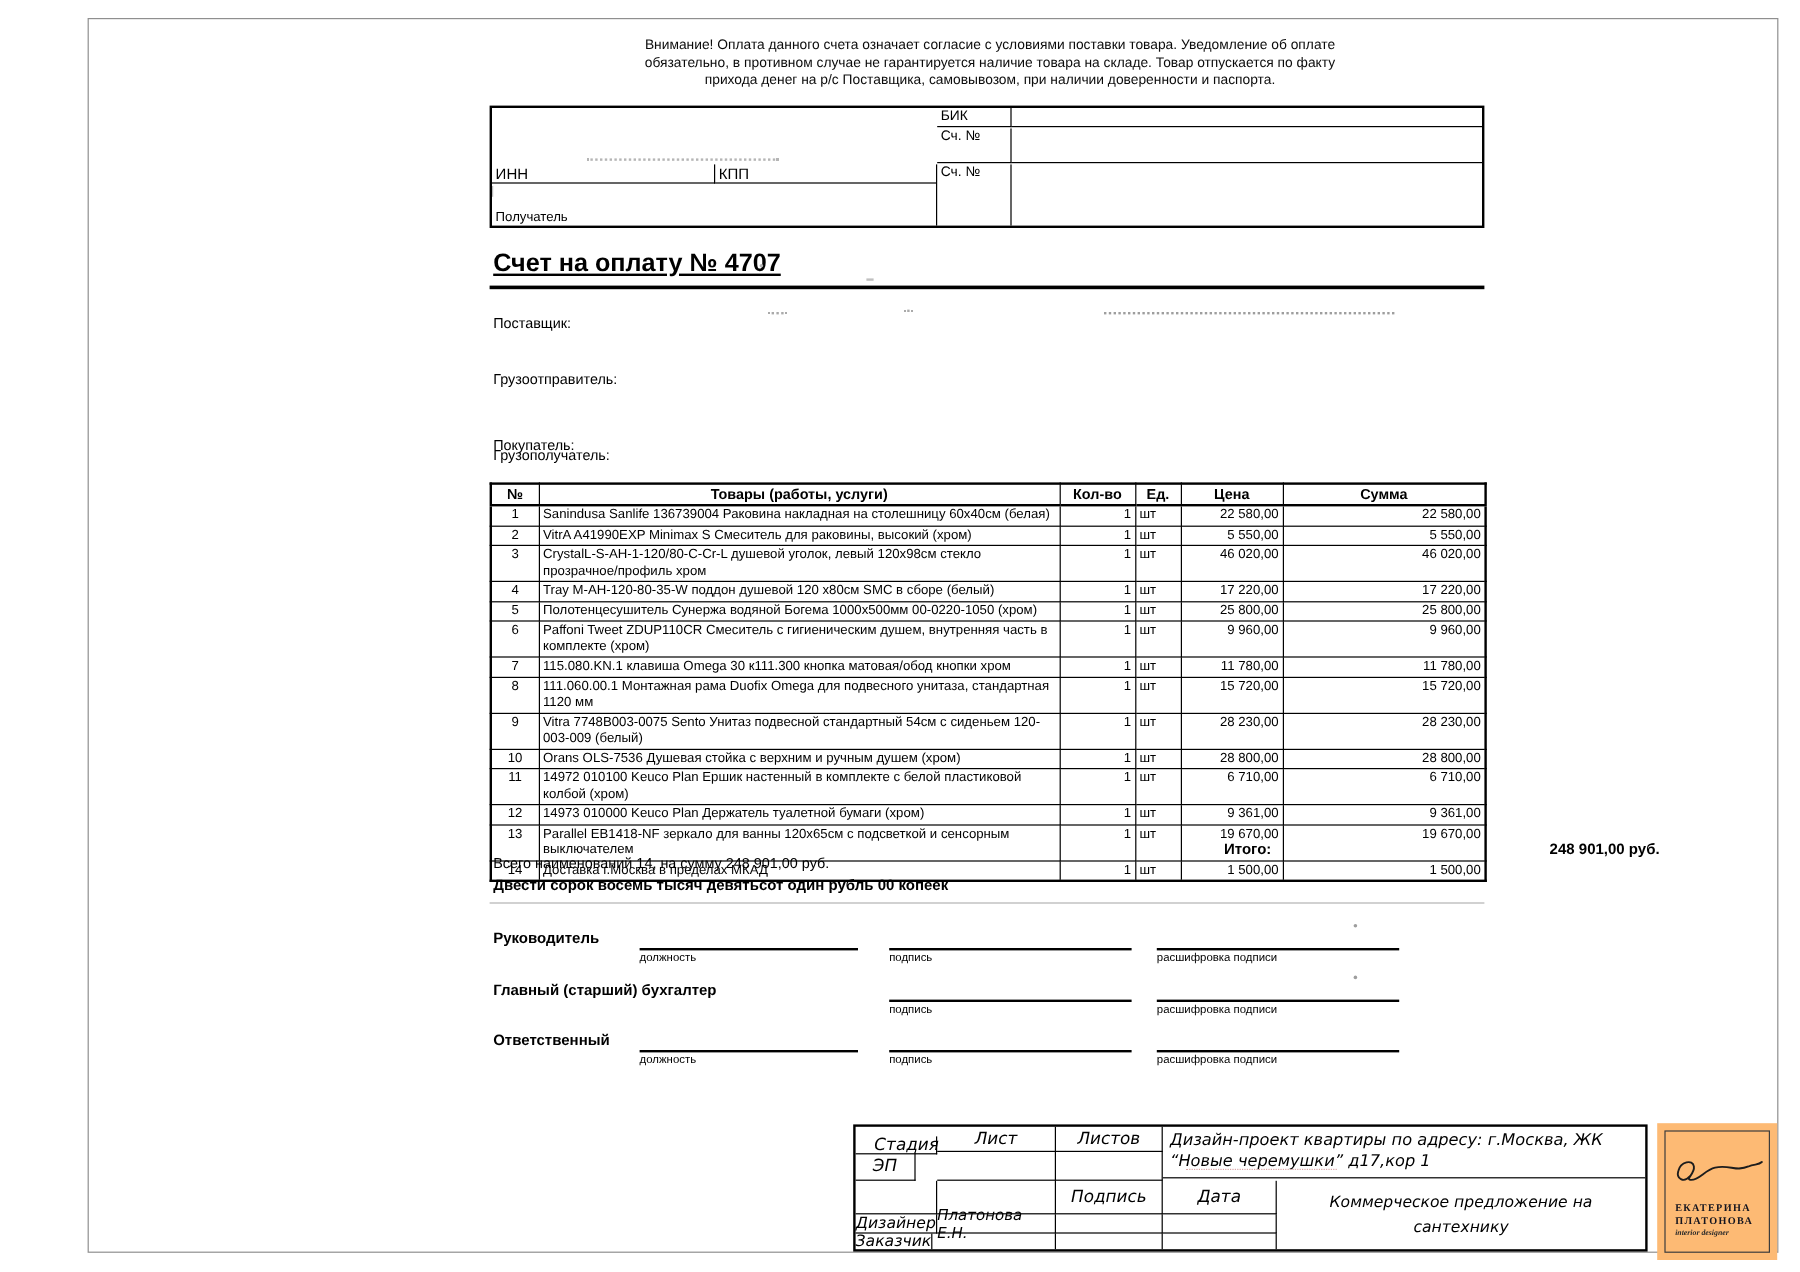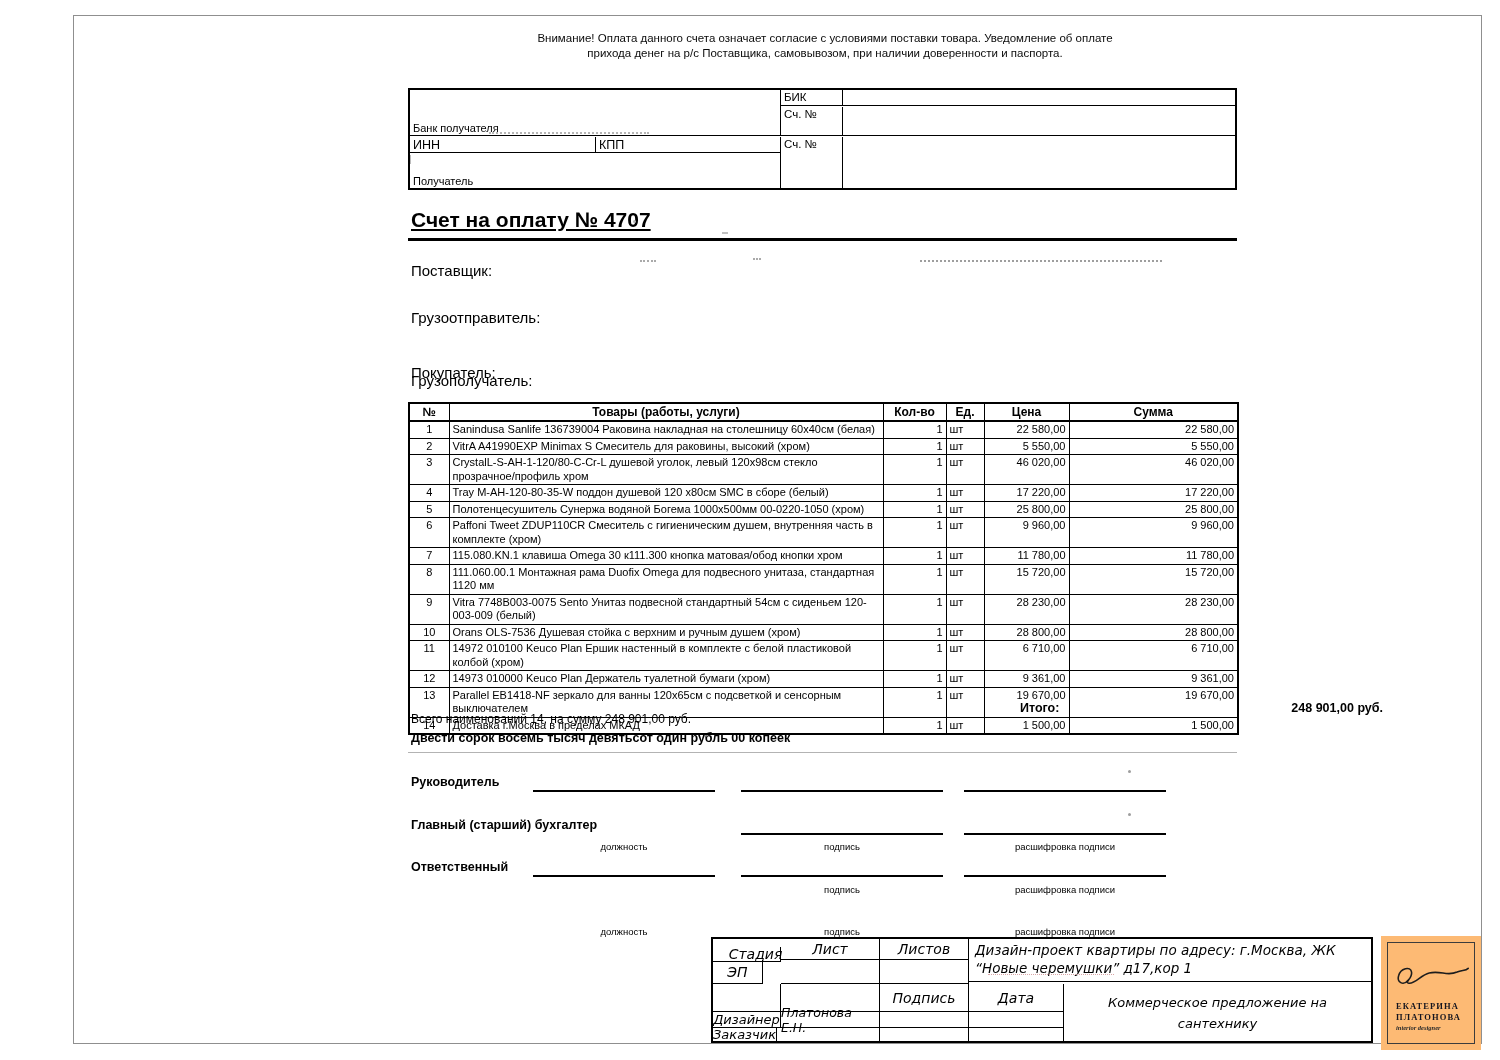--- a/index.html
+++ b/index.html
@@ -24,21 +24,21 @@
   .bt-inn{left:0;top:0;width:186px;height:16px;border-right:1px solid #000;border-bottom:1px solid #000;font-size:12.5px;}
   .bt-kpp{left:186px;top:0;right:0;height:16px;border-bottom:1px solid #000;font-size:12.5px;text-align:right;}
   .bt-acc2-l{left:371px;top:47px;width:62px;bottom:0;border-right:1px solid #000;}
   .bt-acc2-v{left:433px;top:47px;right:0;bottom:0;}
 
   
   .inv-title{left:411px;top:208px;font-size:21px;font-weight:bold;text-decoration:underline;}
   .title-rule{left:408px;top:238px;width:829px;height:3px;background:#000;}
 
   
-  .party{left:411px;font-size:15px;}
+  .party{left:411px;font-size:12px;}
   .p-supplier{top:262px;} .p-consignor{top:309px;} .p-buyer{top:364px;} .p-consignee{top:372px;}
 
   
   .items-wrap{left:408px;top:402px;width:829px;}
   table.items{border-collapse:collapse;width:829px;table-layout:fixed;border:2px solid #000;}
   table.items th,table.items td{border:1px solid #000;padding:1px 3px;vertical-align:top;box-sizing:border-box;}
   table.items th{font-size:12px;font-weight:bold;height:17px;border-bottom:2px solid #000;padding:1px 2px;}
   table.items td{font-size:11px;line-height:13.5px;height:15px;}
   .c-num{text-align:center;} .c-desc{text-align:left;} .c-qty{text-align:right;}
   .c-unit{text-align:left;} .c-price{text-align:right;} .c-sum{text-align:right;}
@@ -51,21 +51,21 @@
   .words-line{left:411px;top:731px;font-size:12.5px;font-weight:bold;}
   .grey-rule{left:408px;top:752px;width:829px;height:0;border-top:1px solid #b3b3b3;}
 
   
   .sig-row{position:absolute;left:411px;width:800px;height:40px;}
   .sig-row-0{top:775px;} .sig-row-1{top:818px;} .sig-row-2{top:860px;}
   .sig-label{position:absolute;left:0;top:0;font-weight:bold;font-size:12.5px;}
   .sig-slot{position:absolute;top:2px;height:13px;}
   .sig-slot.lined{border-bottom:2px solid #000;}
   .sig-slot.s0{left:122px;width:182px;} .sig-slot.s1{left:330px;width:202px;} .sig-slot.s2{left:553px;width:202px;}
-  .sig-cap{position:absolute;top:16px;left:0;right:0;text-align:center;font-size:9.5px;margin-top:48px;}
+  .sig-cap{position:absolute;top:16px;left:0;right:0;font-size:9.5px;}
 
   
   .arch{font-family:"DejaVu Sans",sans-serif;font-style:italic;}
   .tblock{left:711px;top:937px;width:662px;height:106px;border:2px solid #000;box-sizing:border-box;}
   .tc{position:absolute;border-right:1.5px solid #000;border-bottom:1.5px solid #000;box-sizing:border-box;display:flex;align-items:center;justify-content:center;font-size:14px;}
   .tc-stage-h{left:0;top:8px;width:68px;height:15px;padding-left:18px;}
   .tc-sheet-h{left:68px;top:0;width:99px;height:21px;}
   .tc-sheets-h{left:167px;top:0;width:89px;height:21px;}
   .tc-project{left:256px;top:0;width:402px;height:43px;justify-content:flex-start;align-items:flex-start;padding:2px 6px;font-size:13.5px;line-height:18px;border-right:none;}
   .tc-stage-v{left:0;top:21px;width:50px;height:24px;}
@@ -105,27 +105,25 @@
   .red-dot-d{left:1128px;top:813px;width:3px;height:3px;background:#9e9e9e;border-radius:50%;}
   .red-tick{left:410px;top:155px;width:1px;height:9px;background:#bbb;}
 </style>
 </head>
 <body>
 
 <div class="abs page-frame"></div>
 
 <div class="abs warning">
   <div>Внимание! Оплата данного счета означает согласие с условиями поставки товара. Уведомление об оплате</div>
+  <div>обязательно, в противном случае не гарантируется наличие товара на складе. Товар отпускается по факту</div>
   <div>прихода денег на р/с Поставщика, самовывозом, при наличии доверенности и паспорта.</div>
 </div>
 
 <div class="abs bank-table">
-  <div class="bt bt-bank">
-    <span class="lbl-bottom">Банк получателя</span>
-  </div>
   <div class="bt bt-bik-l">
     <span class="lbl-top">БИК</span>
   </div>
   <div class="bt bt-bik-v"></div>
   <div class="bt bt-acc1-l">
     <span class="lbl-top">Сч. №</span>
   </div>
   <div class="bt bt-acc1-v"></div>
   <div class="bt bt-innkpp">
     <div class="bt bt-inn">

